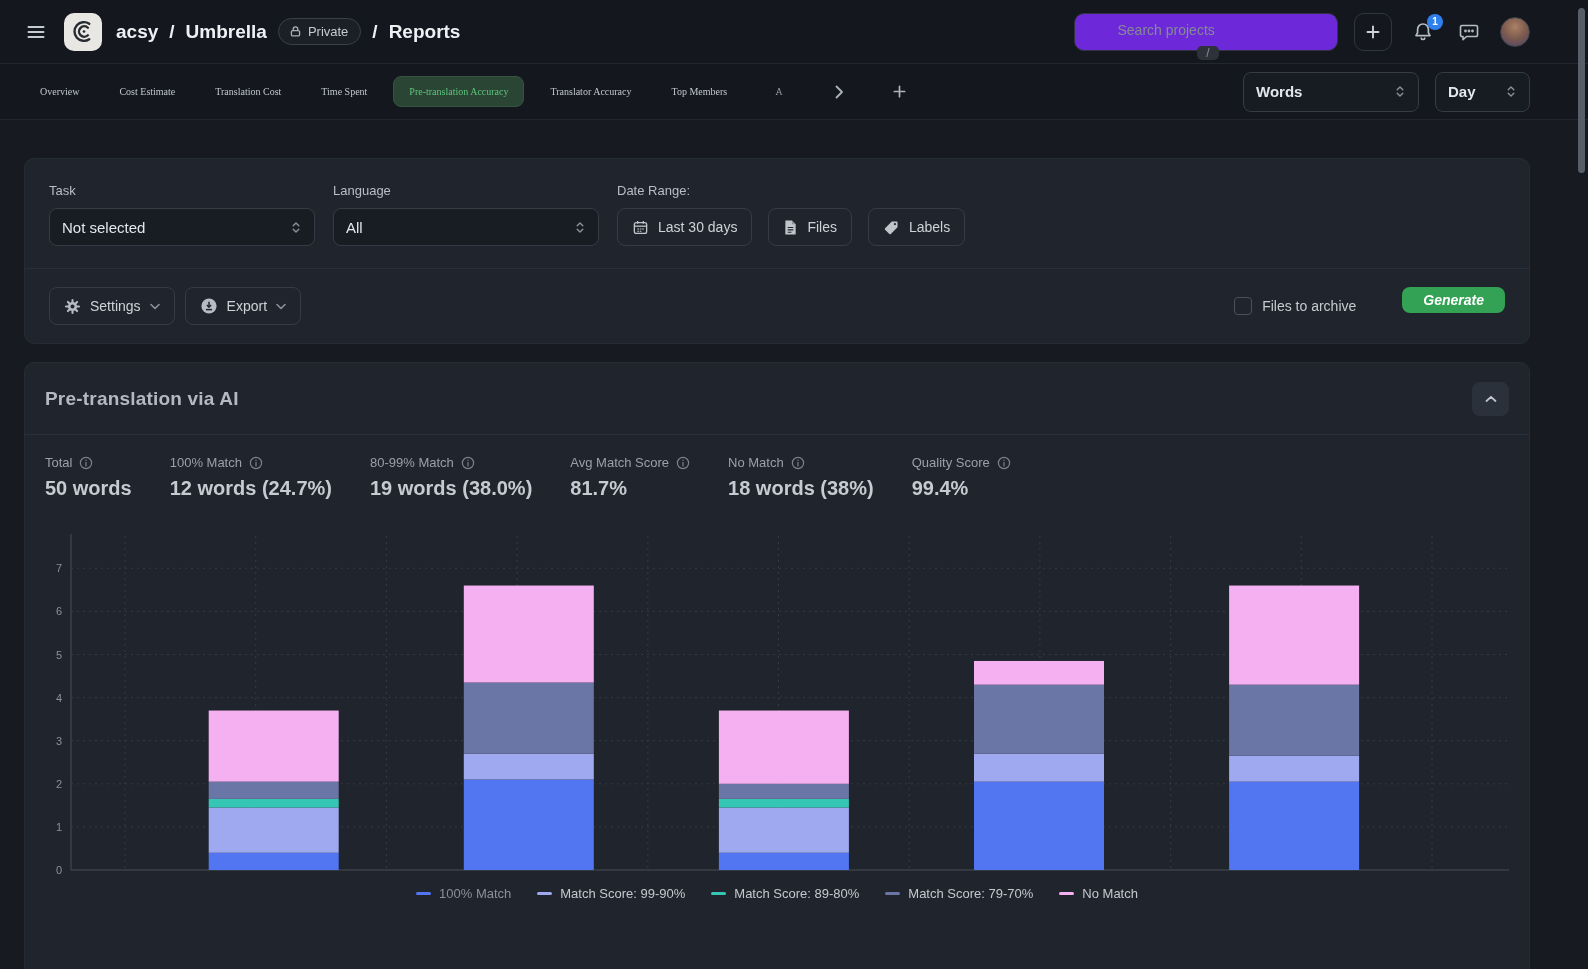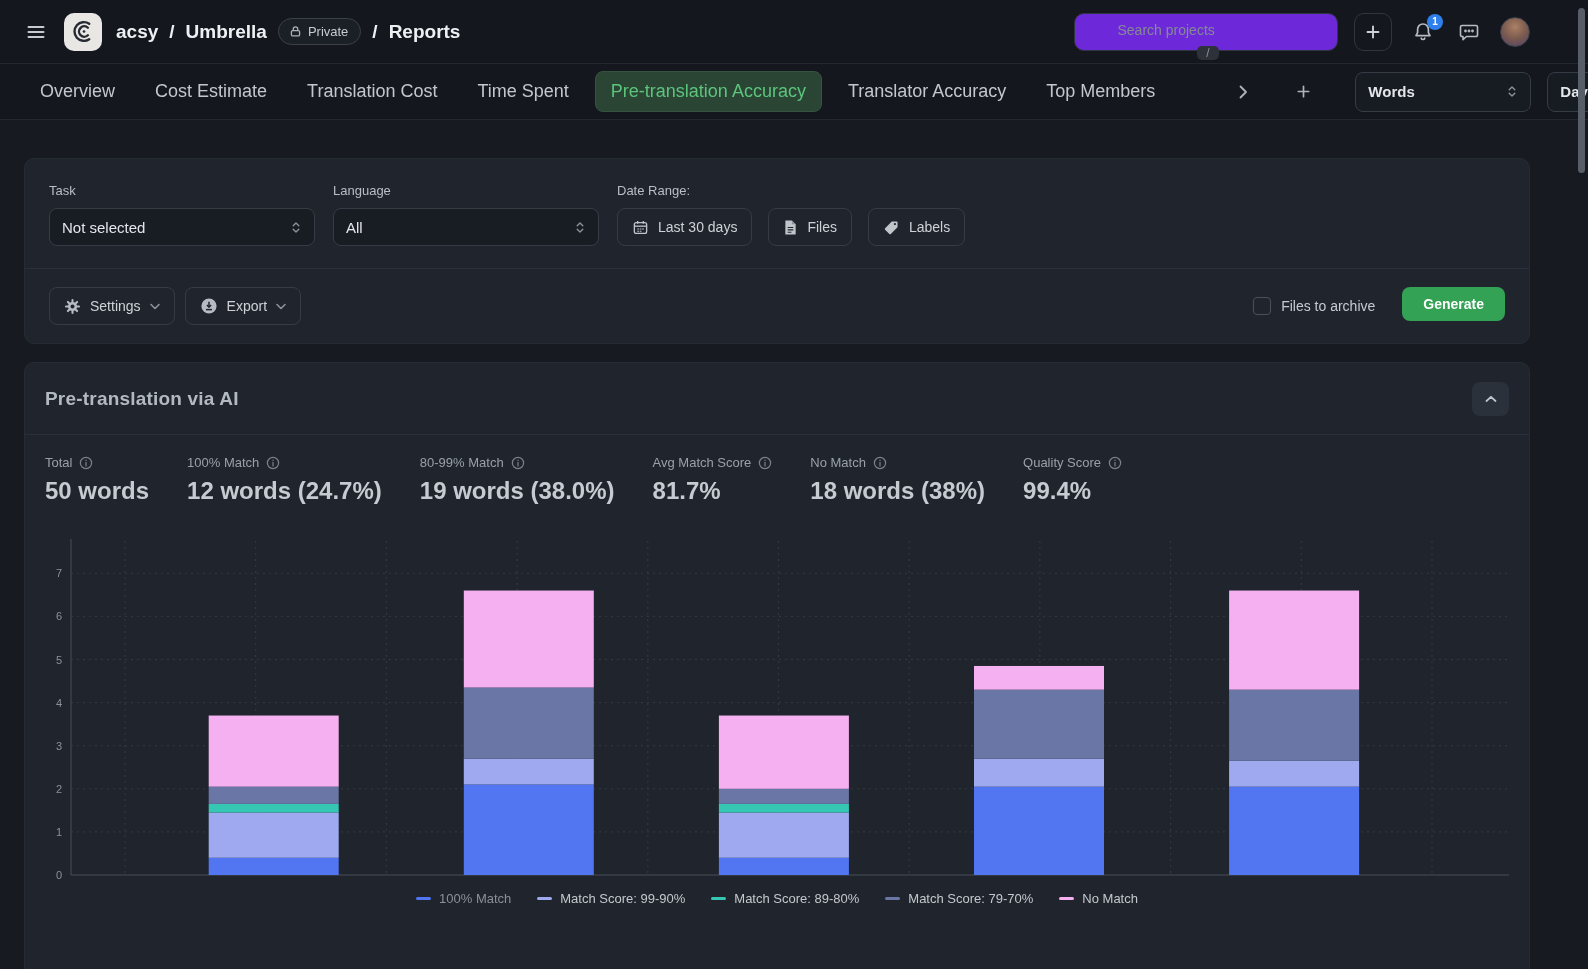--- a/index.html
+++ b/index.html
@@ -54,21 +54,21 @@
   .avatar {
     width: 30px; height: 30px; border-radius: 50%; border: 1px solid #3a414b; padding: 0;
     background: radial-gradient(circle at 50% 32%, #ab8166 0%, #7d5b4e 48%, #4e4268 100%);
   }
 
   
   .tabbar {
     height: 56px; background: #14181e; border-bottom: 1px solid #232830;
     display: flex; align-items: center; gap: 40px; padding: 0 58px 0 40px; white-space: nowrap;
   }
-  .tab { background: none; border: none; font-size: 18px; color: #c3c7cd; padding: 0; }
+  .tab { background: none; border: none; font-size: 10px; color: #c3c7cd; padding: 0; font-family: Liberation Serif, serif; }
   .tab.active {
     color: #5bc57c; background: #2b4535; border: 1px solid #36533f;
     padding: 9px 15px; border-radius: 8px; margin: 0 -14px;
   }
   .tab-overflow { position: relative; width: 24px; overflow: hidden; display: inline-block; }
   .tab-overflow .fade { position: absolute; right: 0; top: 0; bottom: 0; width: 16px; background: linear-gradient(90deg, rgba(20,24,30,0), #14181e); }
   .tabbar-controls { margin-left: auto; display: flex; align-items: center; gap: 16px; }
   .select-pill {
     height: 40px; border: 1px solid #353c46; border-radius: 8px; background: #171c22;
     display: flex; align-items: center; justify-content: space-between; padding: 0 12px;
@@ -94,34 +94,34 @@
   .btn-ghost {
     height: 38px; display: inline-flex; align-items: center; gap: 9px;
     border: 1px solid #353c46; border-radius: 8px; background: transparent;
     padding: 0 14px; font-size: 14px; color: #ced2d8;
   }
   .filter-divider { height: 1px; background: #2a3039; }
   .filter-row2 { display: flex; gap: 10px; padding: 18px 24px; }
   .archive-wrap { margin-left: auto; display: flex; align-items: center; gap: 10px; font-size: 14px; color: #c6cad1; }
   .checkbox { width: 18px; height: 18px; border: 1.5px solid #4a515b; border-radius: 4px; background: transparent; }
   .btn-generate {
-    margin-left: 17px; height: 34px; padding: 0 21px; border: none; border-radius: 8px;
-    background: #34a254; color: #ffffff; font-size: 14px; font-weight: 700;
+    margin-left: 36px; height: 26px; padding: 0 21px; border: none; border-radius: 8px;
+    background: #34a254; color: #ffffff; font-size: 14px; font-weight: 700; font-style: italic;
   }
 
   
   .report-panel { margin-top: 18px; height: 780px; }
   .panel-header { height: 72px; display: flex; align-items: center; justify-content: space-between; padding: 0 20px; border-bottom: 1px solid #2a3039; }
   .panel-title { font-size: 19px; font-weight: 700; color: #b3b9c0; letter-spacing: .2px; }
   .collapse-btn { width: 37px; height: 34px; border: none; border-radius: 8px; background: #2a313a; display: grid; place-items: center; }
   .panel-body { padding: 20px; }
   .section-title { font-size: 17px; font-weight: 700; color: #dfe2e6; margin: 10px 0 26px; }
   .stats { display: flex; gap: 38px; }
   .stat-label { display: flex; align-items: center; gap: 7px; font-size: 13px; color: #99a0a8; }
-  .stat-value { margin-top: 7px; font-size: 24px; font-weight: 600; color: #c6cad1; }
+  .stat-value { margin-top: 7px; font-size: 20px; font-weight: 600; color: #c6cad1; }
   .info-btn { background: none; border: none; padding: 0; display: grid; place-items: center; }
   .chart-wrap { margin-top: 28px; }
   .chart-wrap svg { display: block; width: 100%; }
   .legend { display: flex; justify-content: center; align-items: center; gap: 26px; margin-top: 4px; }
   .legend-item { display: flex; align-items: center; gap: 8px; background: none; border: none; font-size: 13px; padding: 0; }
   .legend-swatch { width: 15px; height: 3px; border-radius: 2px; display: inline-block; }
   .legend-label { color: #c4c8ce; }
   .legend-item:first-child .legend-label { color: #8a9097; }
 
   

